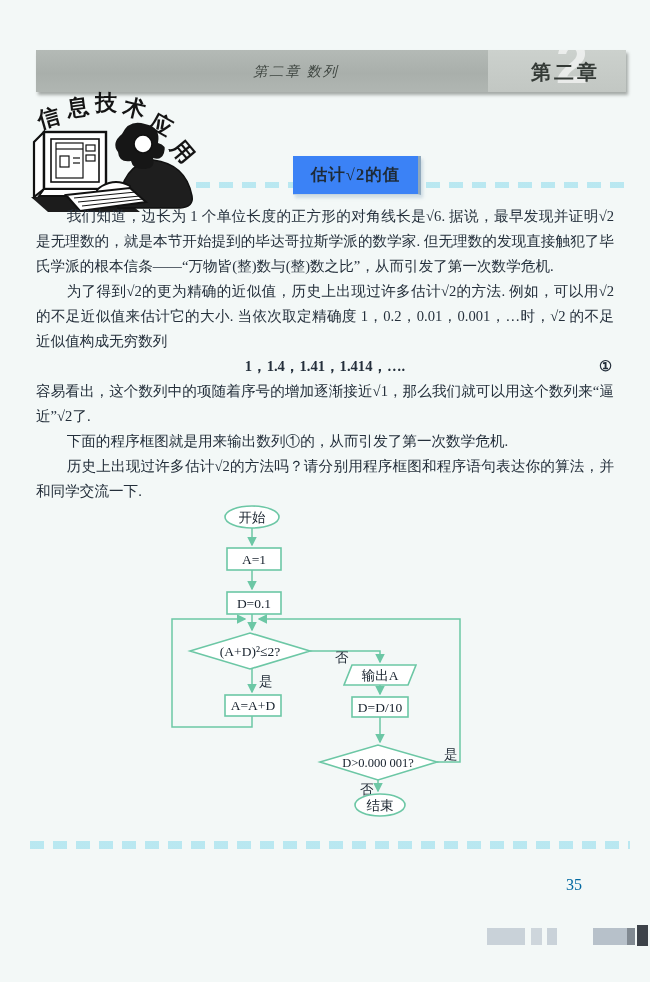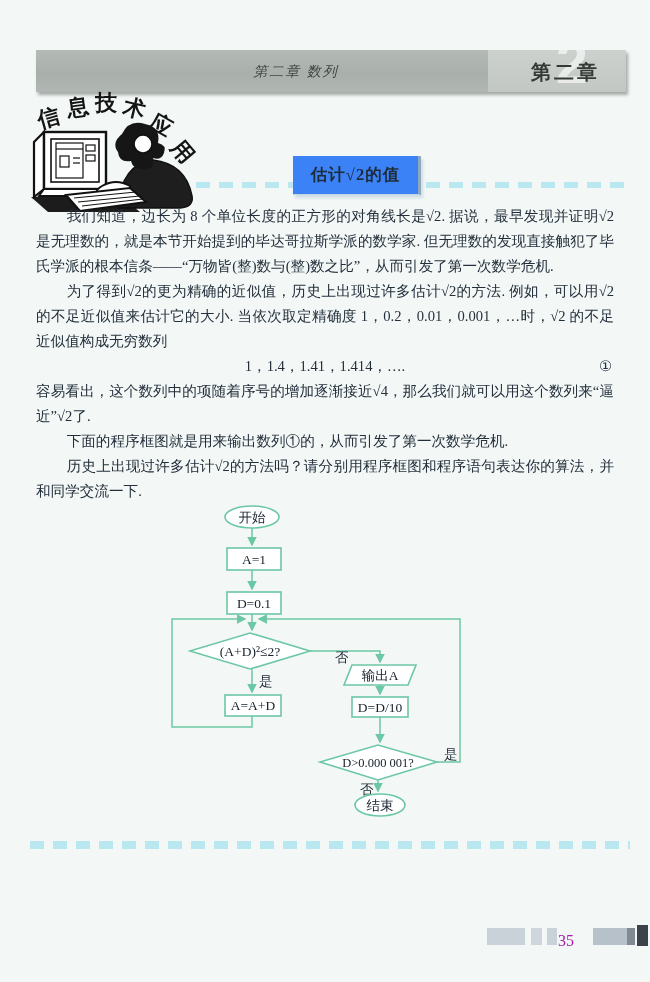--- a/index.html
+++ b/index.html
@@ -58,33 +58,33 @@
     box-shadow: 2px 3px 3px rgba(140,170,195,.35);
     display: flex; align-items: center; justify-content: center;
     font-size: 16.5px; font-weight: bold; color: #1e2b38; letter-spacing: 1px;
   }
   
   .body-text {
     position: absolute; left: 36px; top: 204px; width: 578px;
     font-size: 14.6px; line-height: 25px; text-align: justify;
   }
   .body-text p.indent { text-indent: 2.1em; }
-  .seq-line { position: relative; text-align: center; text-indent: 0; }
+  .seq-line { position: relative; text-align: center; text-indent: 0; font-weight: bold; }
   .seq-label { position: absolute; right: 2px; top: 0; }
   
   .flow-svg { position: absolute; left: 150px; top: 498px; }
   .flow-shape { fill: #ffffff; stroke: #6cc7a5; stroke-width: 1.6; }
   .flow-line { fill: none; stroke: #6cc7a5; stroke-width: 1.5; }
   .flow-text { font-family: "Liberation Serif", serif; font-size: 13.5px; fill: #16202c; text-anchor: middle; }
   .flow-label { font-family: "Liberation Serif", serif; font-size: 13.5px; fill: #222c38; }
   
   .foot-block { position: absolute; }
   .page-number {
-    position: absolute; left: 558px; top: 932px; width: 32px;
-    text-align: left; font-size: 16px; color: #a21caf;
+    position: absolute; left: 558px; top: 876px; width: 32px;
+    text-align: center; font-size: 16px; color: #0369a1;
   }
 </style>
 </head>
 <body>
 
 <div class="page">
 
   <div class="band">
     <div class="running-title">第二章  数列</div>
     <div class="band-right">
@@ -129,27 +129,27 @@
         <line x1="56" y1="116" x2="117" y2="109"></line>
       </g>
     </g>
   </svg>
 
   <div class="title-box">
     <span>估计√2的值</span>
   </div>
 
   <div class="body-text">
-    <p class="indent">我们知道，边长为 8 个单位长度的正方形的对角线长是√2. 据说，最早发现并证明√2是无理数的，就是本节开始提到的毕达哥拉斯学派的数学家. 但无理数的发现直接触犯了毕氏学派的根本信条——“万物皆(整)数与(整)数之比”，从而引发了第一次数学危机.</p>
+    <p class="indent">我们知道，边长为 1 个单位长度的正方形的对角线长是√6. 据说，最早发现并证明√2是无理数的，就是本节开始提到的毕达哥拉斯学派的数学家. 但无理数的发现直接触犯了毕氏学派的根本信条——“万物皆(整)数与(整)数之比”，从而引发了第一次数学危机.</p>
     <p class="indent">为了得到√2的更为精确的近似值，历史上出现过许多估计√2的方法. 例如，可以用√2的不足近似值来估计它的大小. 当依次取定精确度 1，0.2，0.01，0.001，…时，√2 的不足近似值构成无穷数列</p>
     <p class="seq-line">
       <span>1，1.4，1.41，1.414，….</span>
       <span class="seq-label">①</span>
     </p>
-    <p>容易看出，这个数列中的项随着序号的增加逐渐接近√4，那么我们就可以用这个数列来“逼近”√2了.</p>
+    <p>容易看出，这个数列中的项随着序号的增加逐渐接近√1，那么我们就可以用这个数列来“逼近”√2了.</p>
     <p class="indent">下面的程序框图就是用来输出数列①的，从而引发了第一次数学危机.</p>
     <p class="indent">历史上出现过许多估计√2的方法吗？请分别用程序框图和程序语句表达你的算法，并和同学交流一下.</p>
   </div>
 
   <svg class="flow-svg" width="340" height="330" viewBox="150 498 340 330">
     <defs>
       <marker id="arr" viewBox="0 0 10 10" refX="8.5" refY="5" markerWidth="6.5" markerHeight="6.5" orient="auto-start-reverse">
         <path d="M0,0 L10,5 L0,10 z" fill="#6cc7a5"></path>
       </marker>
     </defs>

